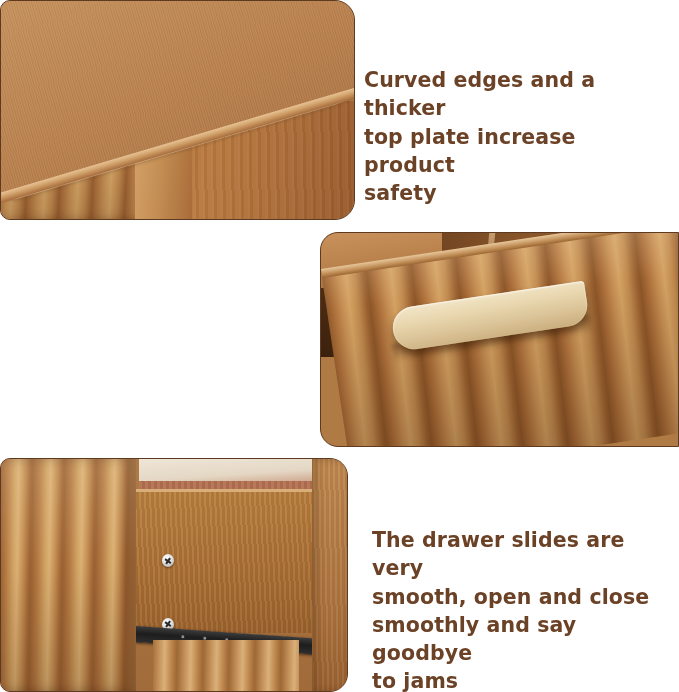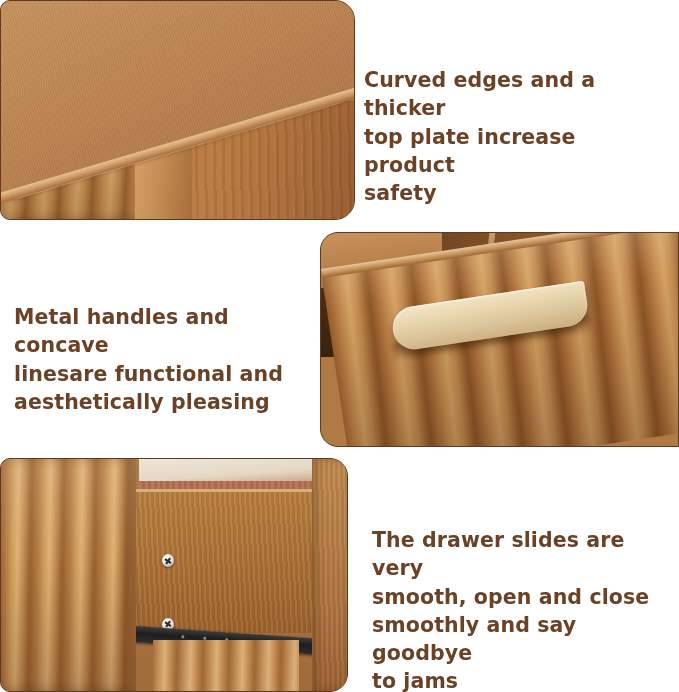--- a/index.html
+++ b/index.html
@@ -231,23 +231,20 @@
 
   <div class="photo" id="panel-mid-right">
     <div class="p2-dark-bg"></div>
     <div class="p2-top-rail"></div>
     <div class="p2-drawer"></div>
     <div class="p2-drawer-topedge"></div>
     <div class="p2-handle-shadow"></div>
     <div class="p2-handle"></div>
   </div>
 
-  <div class="caption" id="caption-metal-handles">Metal handles and concave
-linesare functional and
-aesthetically pleasing</div>
 
   <div class="photo" id="panel-bottom-left">
     <div class="p3-interior"></div>
     <div class="p3-contents"></div>
     <div class="p3-drawer-side"></div>
     <div class="screw" id="screw-upper"></div>
     <div class="screw" id="screw-lower"></div>
     <div class="p3-rail"></div>
     <div class="p3-lower-flutes"></div>
     <div class="p3-right-post"></div>

